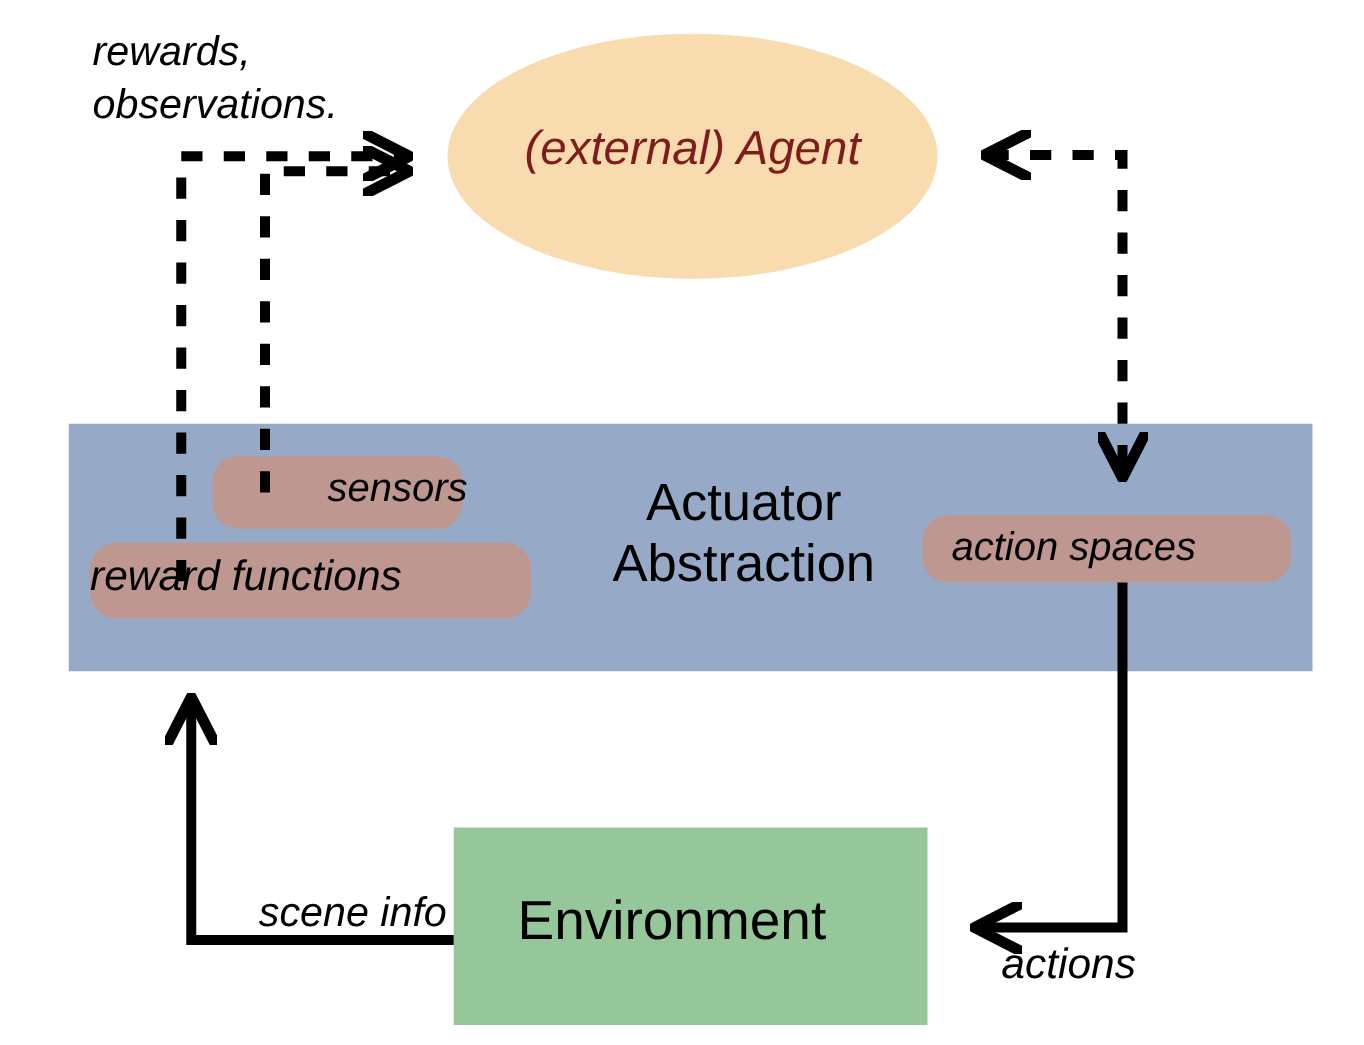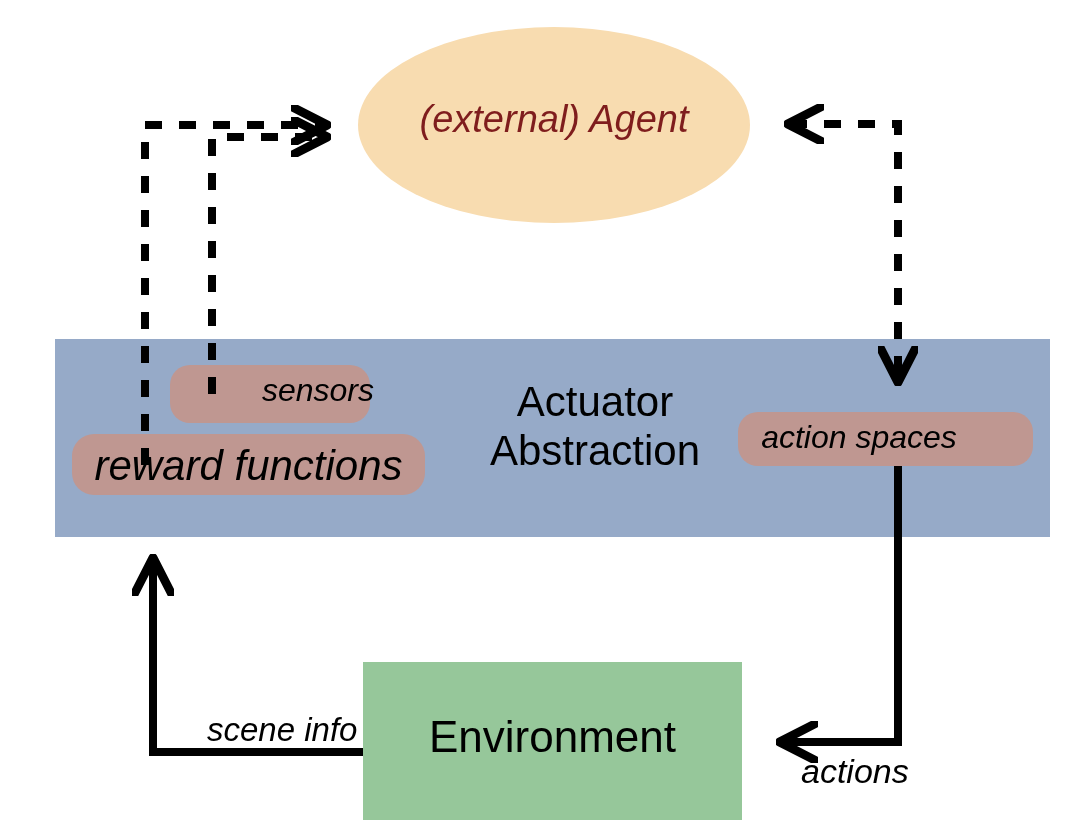--- a/index.html
+++ b/index.html
@@ -63,34 +63,34 @@
     width: 200px;
     text-align: center;
     font-size: 32px;
     color: #000000;
     margin-left: 48px;
   }
   #label-reward-functions {
     left: 72px;
     top: 442px;
     width: 353px;
-    text-align: center;
-    font-size: 42px;
+    text-align: left;
+    font-size: 34px;
     color: #000000;
   }
   #label-action-spaces {
     left: 738px;
     top: 420px;
     width: 242px;
     text-align: center;
     font-size: 32px;
     color: #000000;
   }
   #label-environment {
-    left: 363px;
+    left: 348px;
     top: 712px;
     width: 379px;
     text-align: center;
     font-size: 44px;
     color: #000000;
   }
   #label-scene-info {
     left: 163px;
     top: 712px;
     font-size: 33px;
@@ -133,20 +133,24 @@
 
     <path d="M 212 394 L 212 137 L 325 137" fill="none" stroke="#000000" stroke-width="8" stroke-dasharray="17 17" stroke-linecap="butt" marker-end="url(#arrow-dash)"></path>
 
     <path d="M 790 124 L 898 124 L 898 380" fill="none" stroke="#000000" stroke-width="8" stroke-dasharray="17 17" stroke-linecap="butt" marker-start="url(#arrow-dash)" marker-end="url(#arrow-dash)"></path>
 
     <path d="M 363 752 L 153 752 L 153 560" fill="none" stroke="#000000" stroke-width="8" stroke-linecap="butt" stroke-linejoin="miter" marker-end="url(#arrow-solid)"></path>
 
     <path d="M 898 466 L 898 742 L 782 742" fill="none" stroke="#000000" stroke-width="8" stroke-linecap="butt" stroke-linejoin="miter" marker-end="url(#arrow-solid)"></path>
   </svg>
 
+  <div class="lbl italic" id="label-rewards-observations">
+    <div>rewards,</div>
+    <div>observations.</div>
+  </div>
 
   <div class="lbl italic" id="label-agent">(external) Agent</div>
 
   <div class="lbl" id="label-actuator-abstraction">
     <div>Actuator</div>
     <div>Abstraction</div>
   </div>
 
   <div class="lbl italic" id="label-sensors">sensors</div>
 

